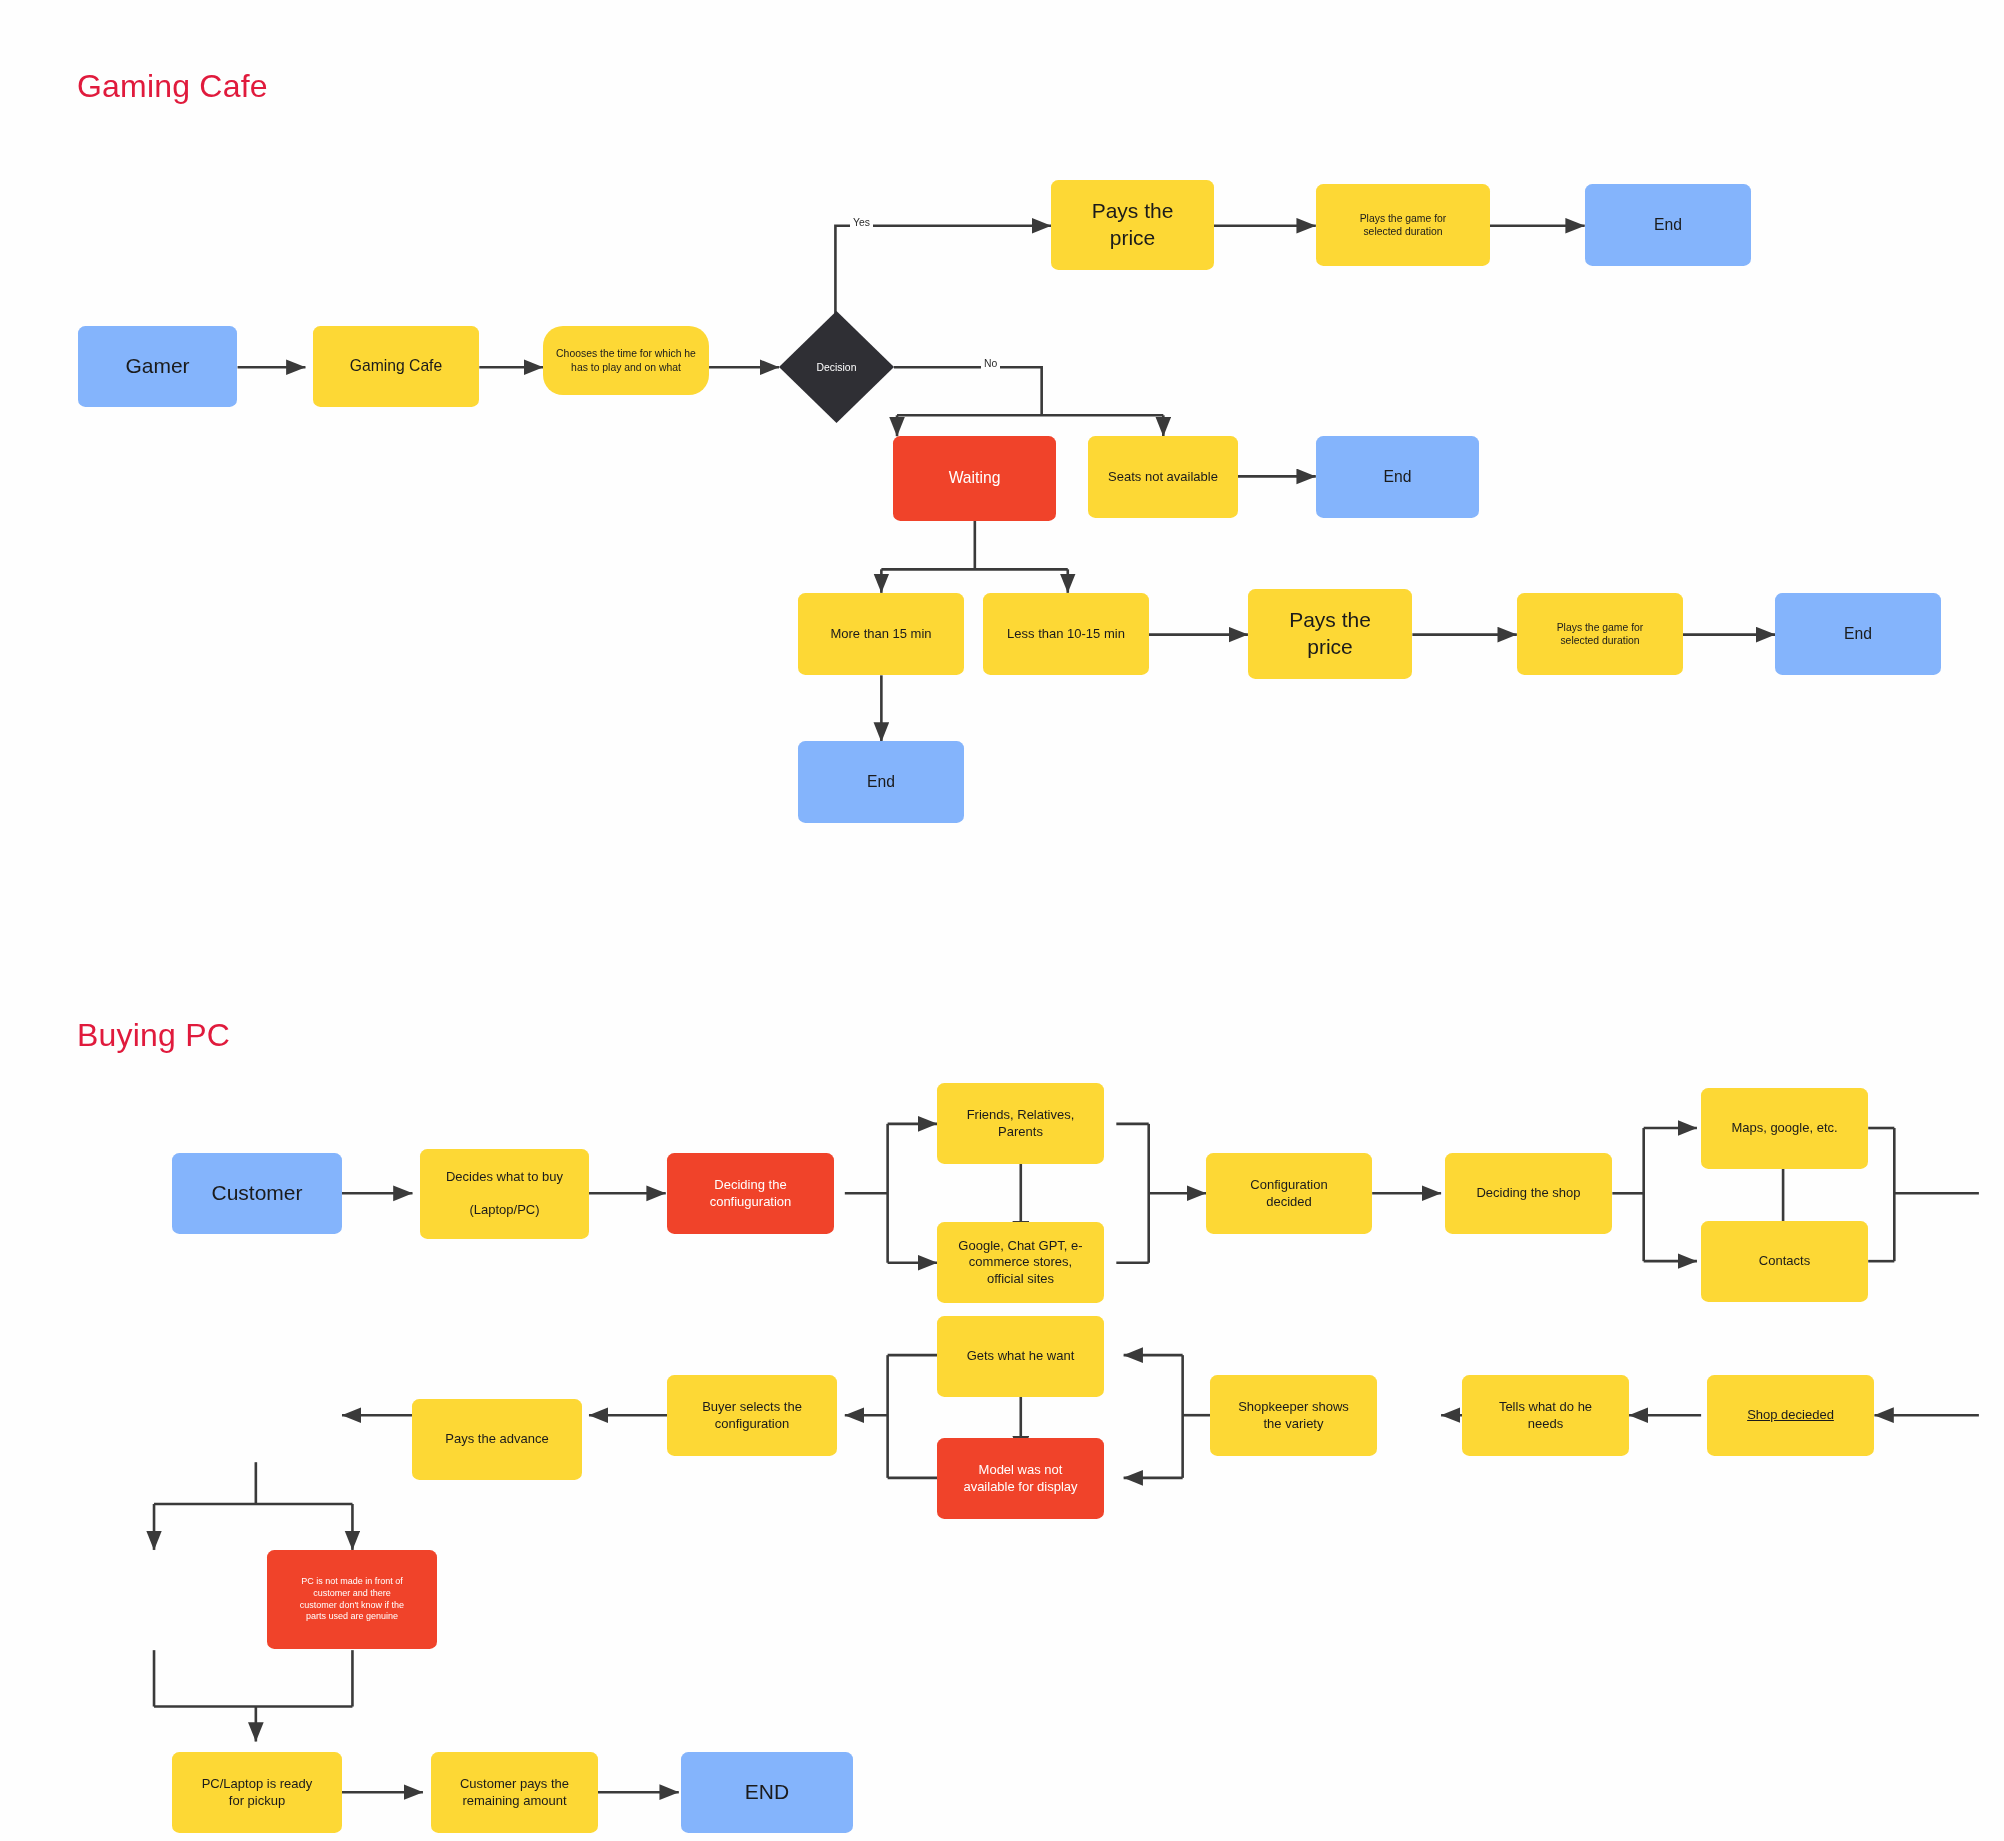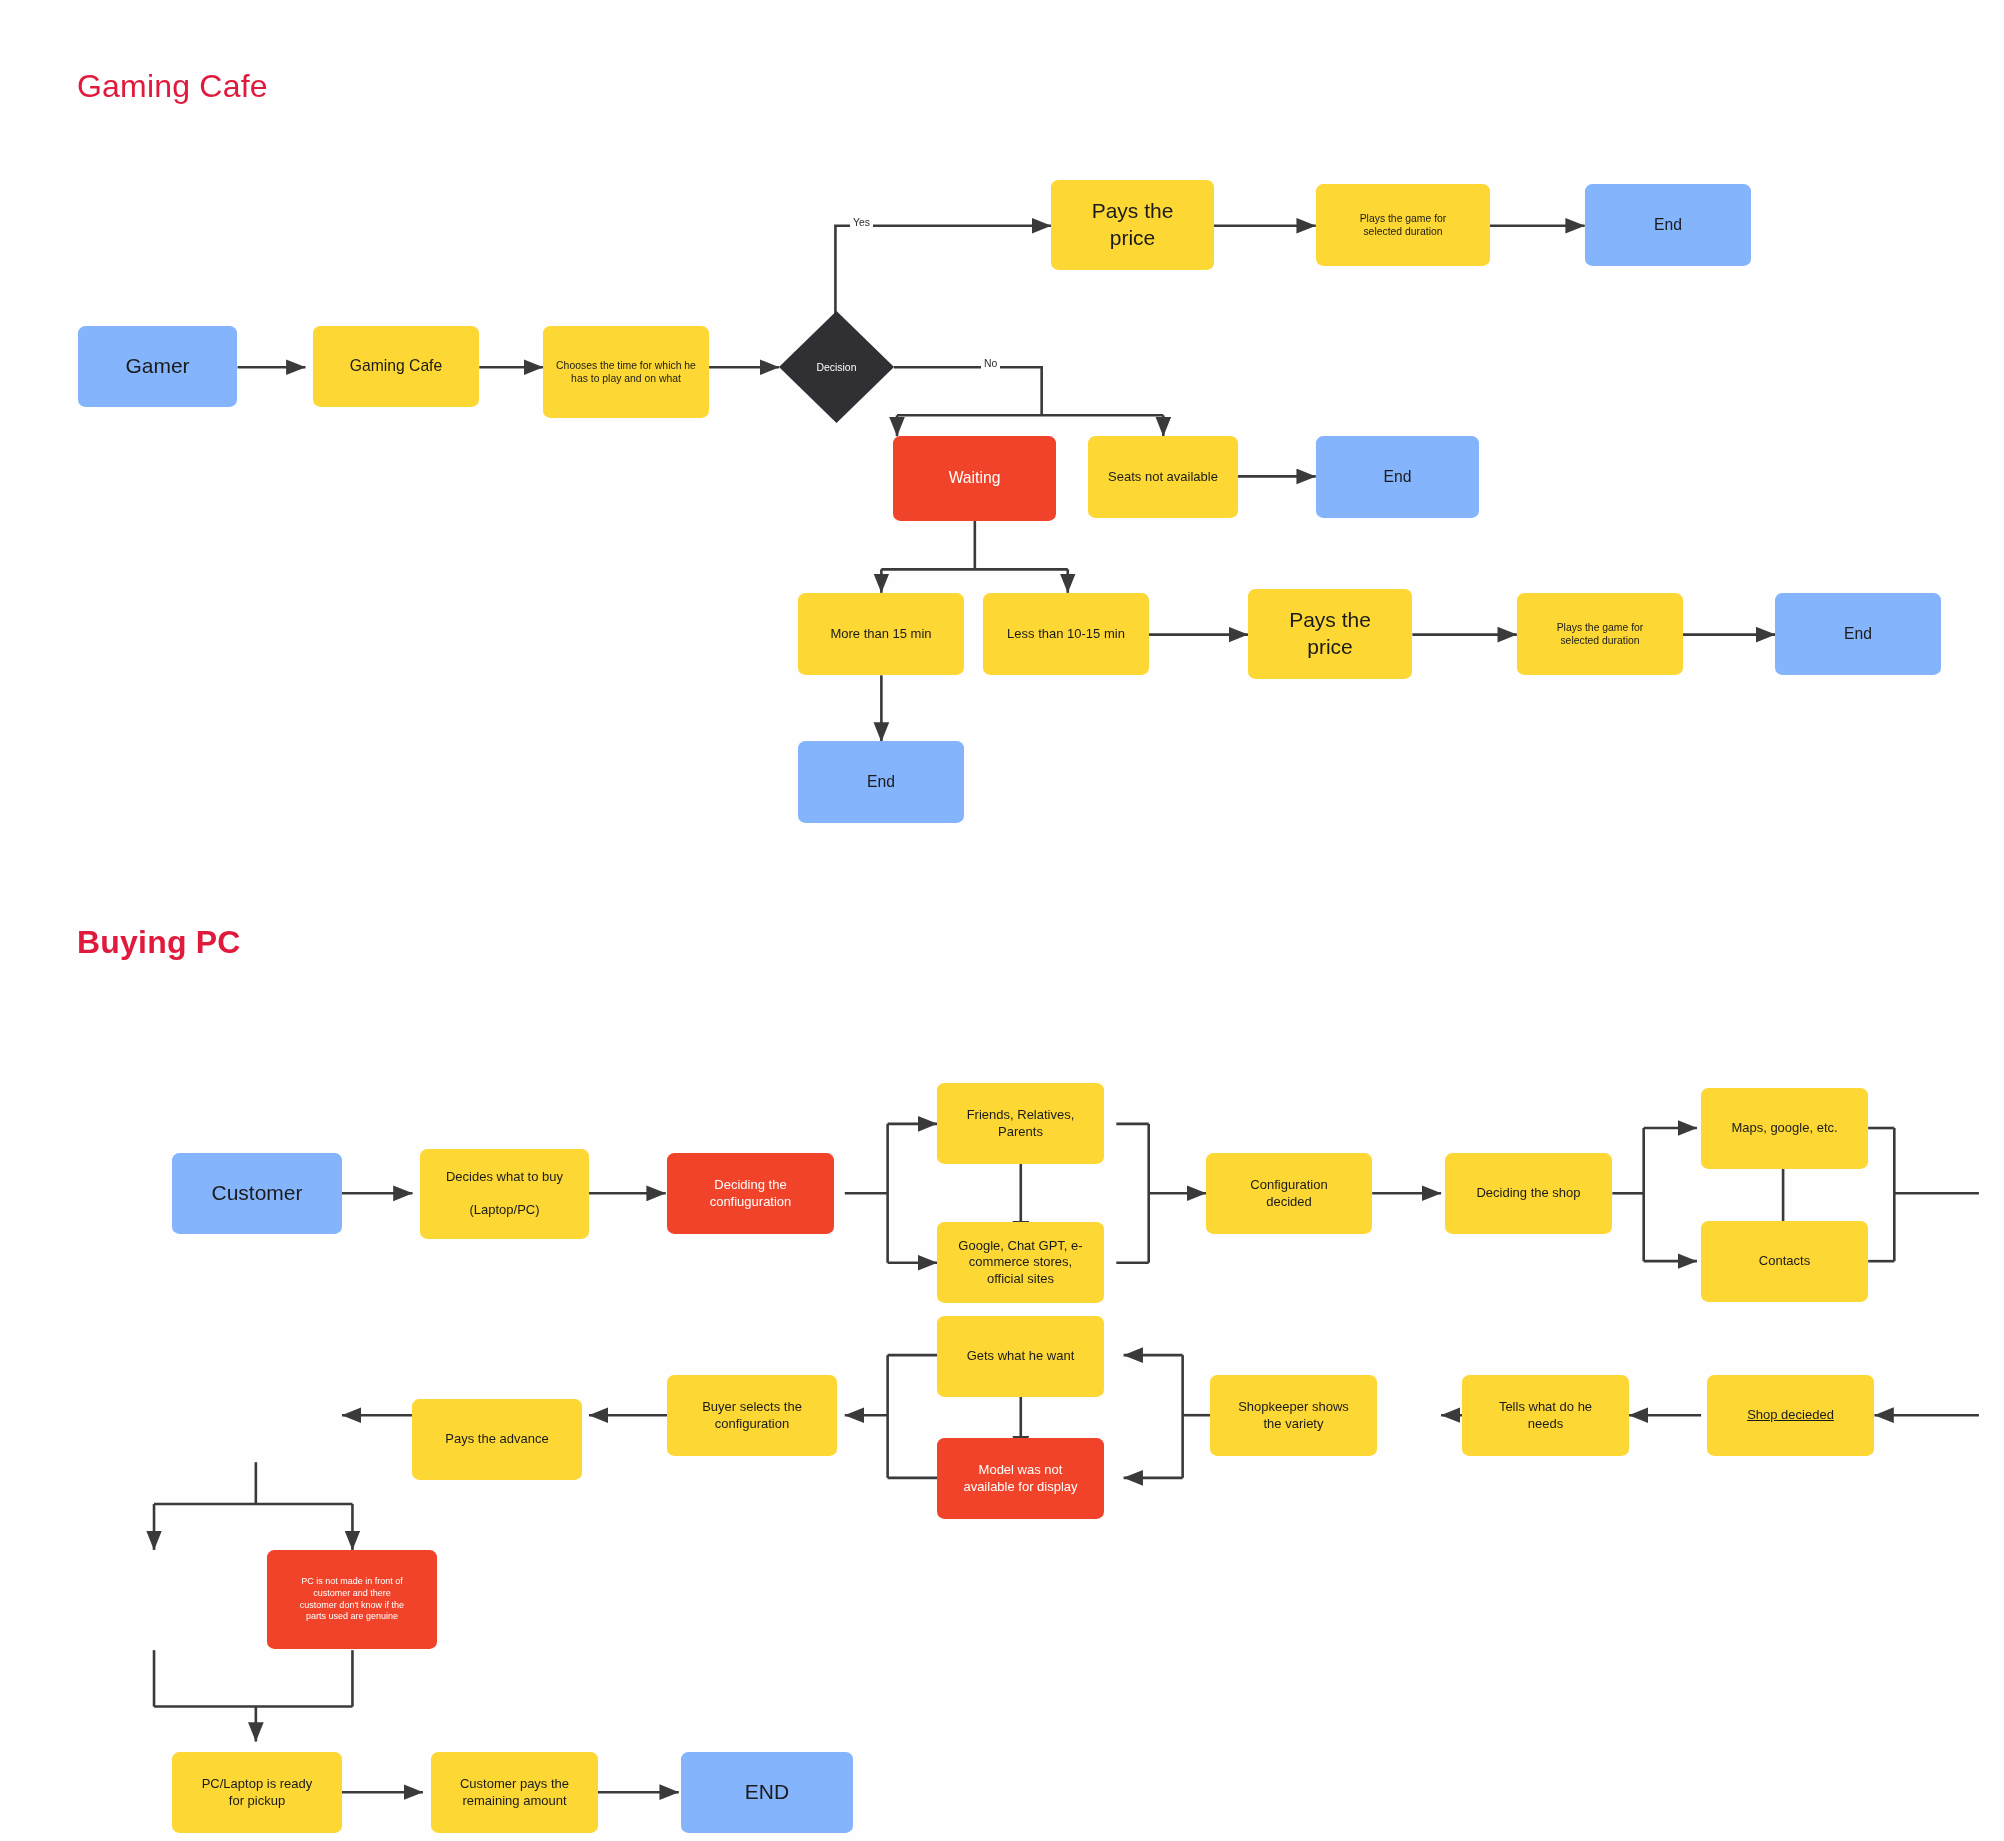--- a/index.html
+++ b/index.html
@@ -173,27 +173,27 @@
       <path d="M295,3268 L675,3268"></path>
       <path d="M490,3268 L490,3335" marker-end="url(#ah)"></path>
 
       <path d="M655,3432 L810,3432" marker-end="url(#ah)"></path>
 
       <path d="M1145,3432 L1300,3432" marker-end="url(#ah)"></path>
     </g>
   </svg>
 
   <div class="section-title" style="left:77px; top:68px;">Gaming Cafe</div>
-  <div class="section-title" style="left:77px; top:924px;font-weight:bold;">Buying PC</div>
+  <div class="section-title" style="left:77px; top:1017px;">Buying PC</div>
 
   <div class="node blue f-lg" style="left:78px; top:326px; width:159px; height:81px;">Gamer</div>
 
   <div class="node yellow f-md" style="left:313px; top:326px; width:166px; height:81px;">Gaming Cafe</div>
 
-  <div class="node yellow f-xs" style="left:543px; top:326px; width:166px; height:92px;">Chooses the time for which he has to  play and on what</div>
+  <div class="node yellow f-xs" style="left:543px; top:326px; width:166px; height:69px;border-radius:20px;">Chooses the time for which he has to  play and on what</div>
 
   <div class="diamond f-xs" style="left:779px; top:311px; width:115px; height:112px;">Decision</div>
 
   <div class="node yellow f-lg" style="left:1051px; top:180px; width:163px; height:90px;">Pays the
 price</div>
 
   <div class="node yellow f-xs" style="left:1316px; top:184px; width:174px; height:82px;">Plays the game for
 selected duration</div>
 
   <div class="node blue f-md" style="left:1585px; top:184px; width:166px; height:82px;">End</div>

